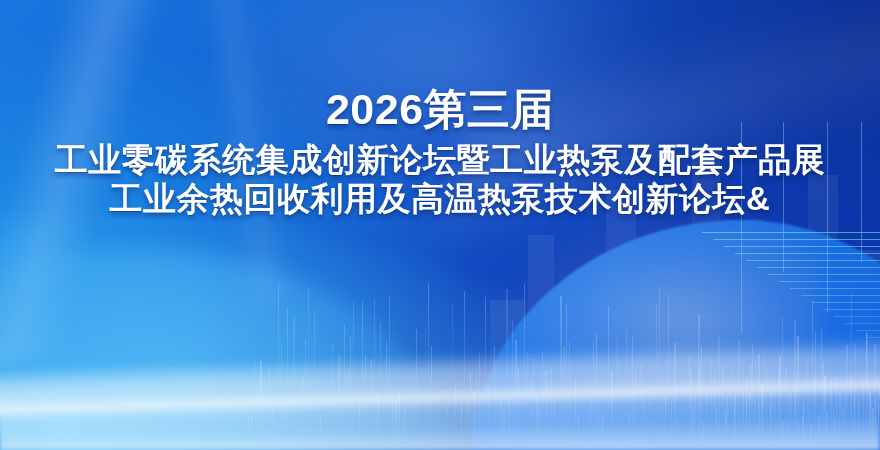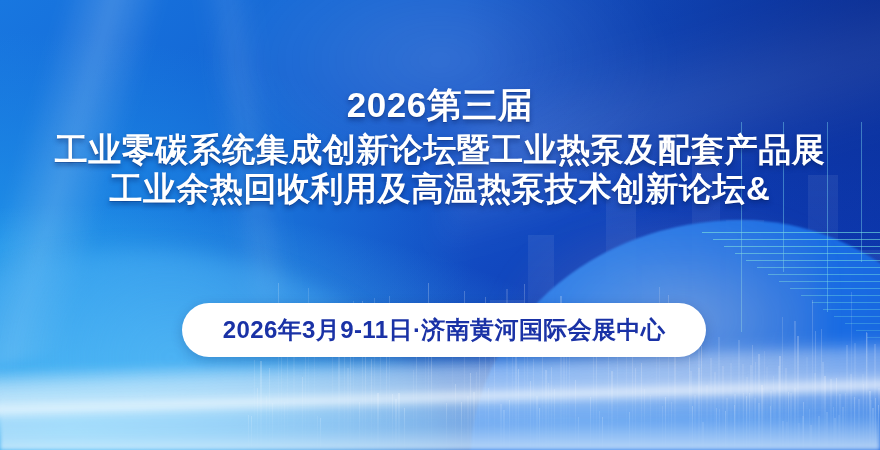--- a/index.html
+++ b/index.html
@@ -130,21 +130,21 @@
 
   .t-line {
     display:block;
     color:#ffffff;
     font-weight:bold;
     letter-spacing:.5px;
     line-height:1.18;
     text-shadow:0 3px 5px rgba(5,30,95,.48), 0 1px 0 rgba(5,30,95,.30);
     white-space:nowrap;
   }
-  .t1 { font-size:35px; margin-bottom:6px; }
+  .t1 { font-size:43px; margin-bottom:6px; }
   .t2 { font-size:33px; }
   .t3 { font-size:33px; }
 
   .pill {
     position:absolute;
     left:182px; top:303px;
     width:524px; height:54px;
     background:#ffffff;
     border-radius:27px;
     display:flex; align-items:center; justify-content:center;
@@ -405,17 +405,14 @@
   <div class="layer bottomhaze"></div>
 
   <div class="content">
     <div class="title-block">
       <span class="t-line t1">2026第三届</span>
       <span class="t-line t3">工业零碳系统集成创新论坛暨工业热泵及配套产品展</span>
       <span class="t-line t2">工业余热回收利用及高温热泵技术创新论坛&amp;</span>
     </div>
   </div>
 
-  <div class="pill">
-    <span class="pill-text">2026年3月9-11日·济南黄河国际会展中心</span>
-  </div>
 
 </div>
 
 </body></html>

